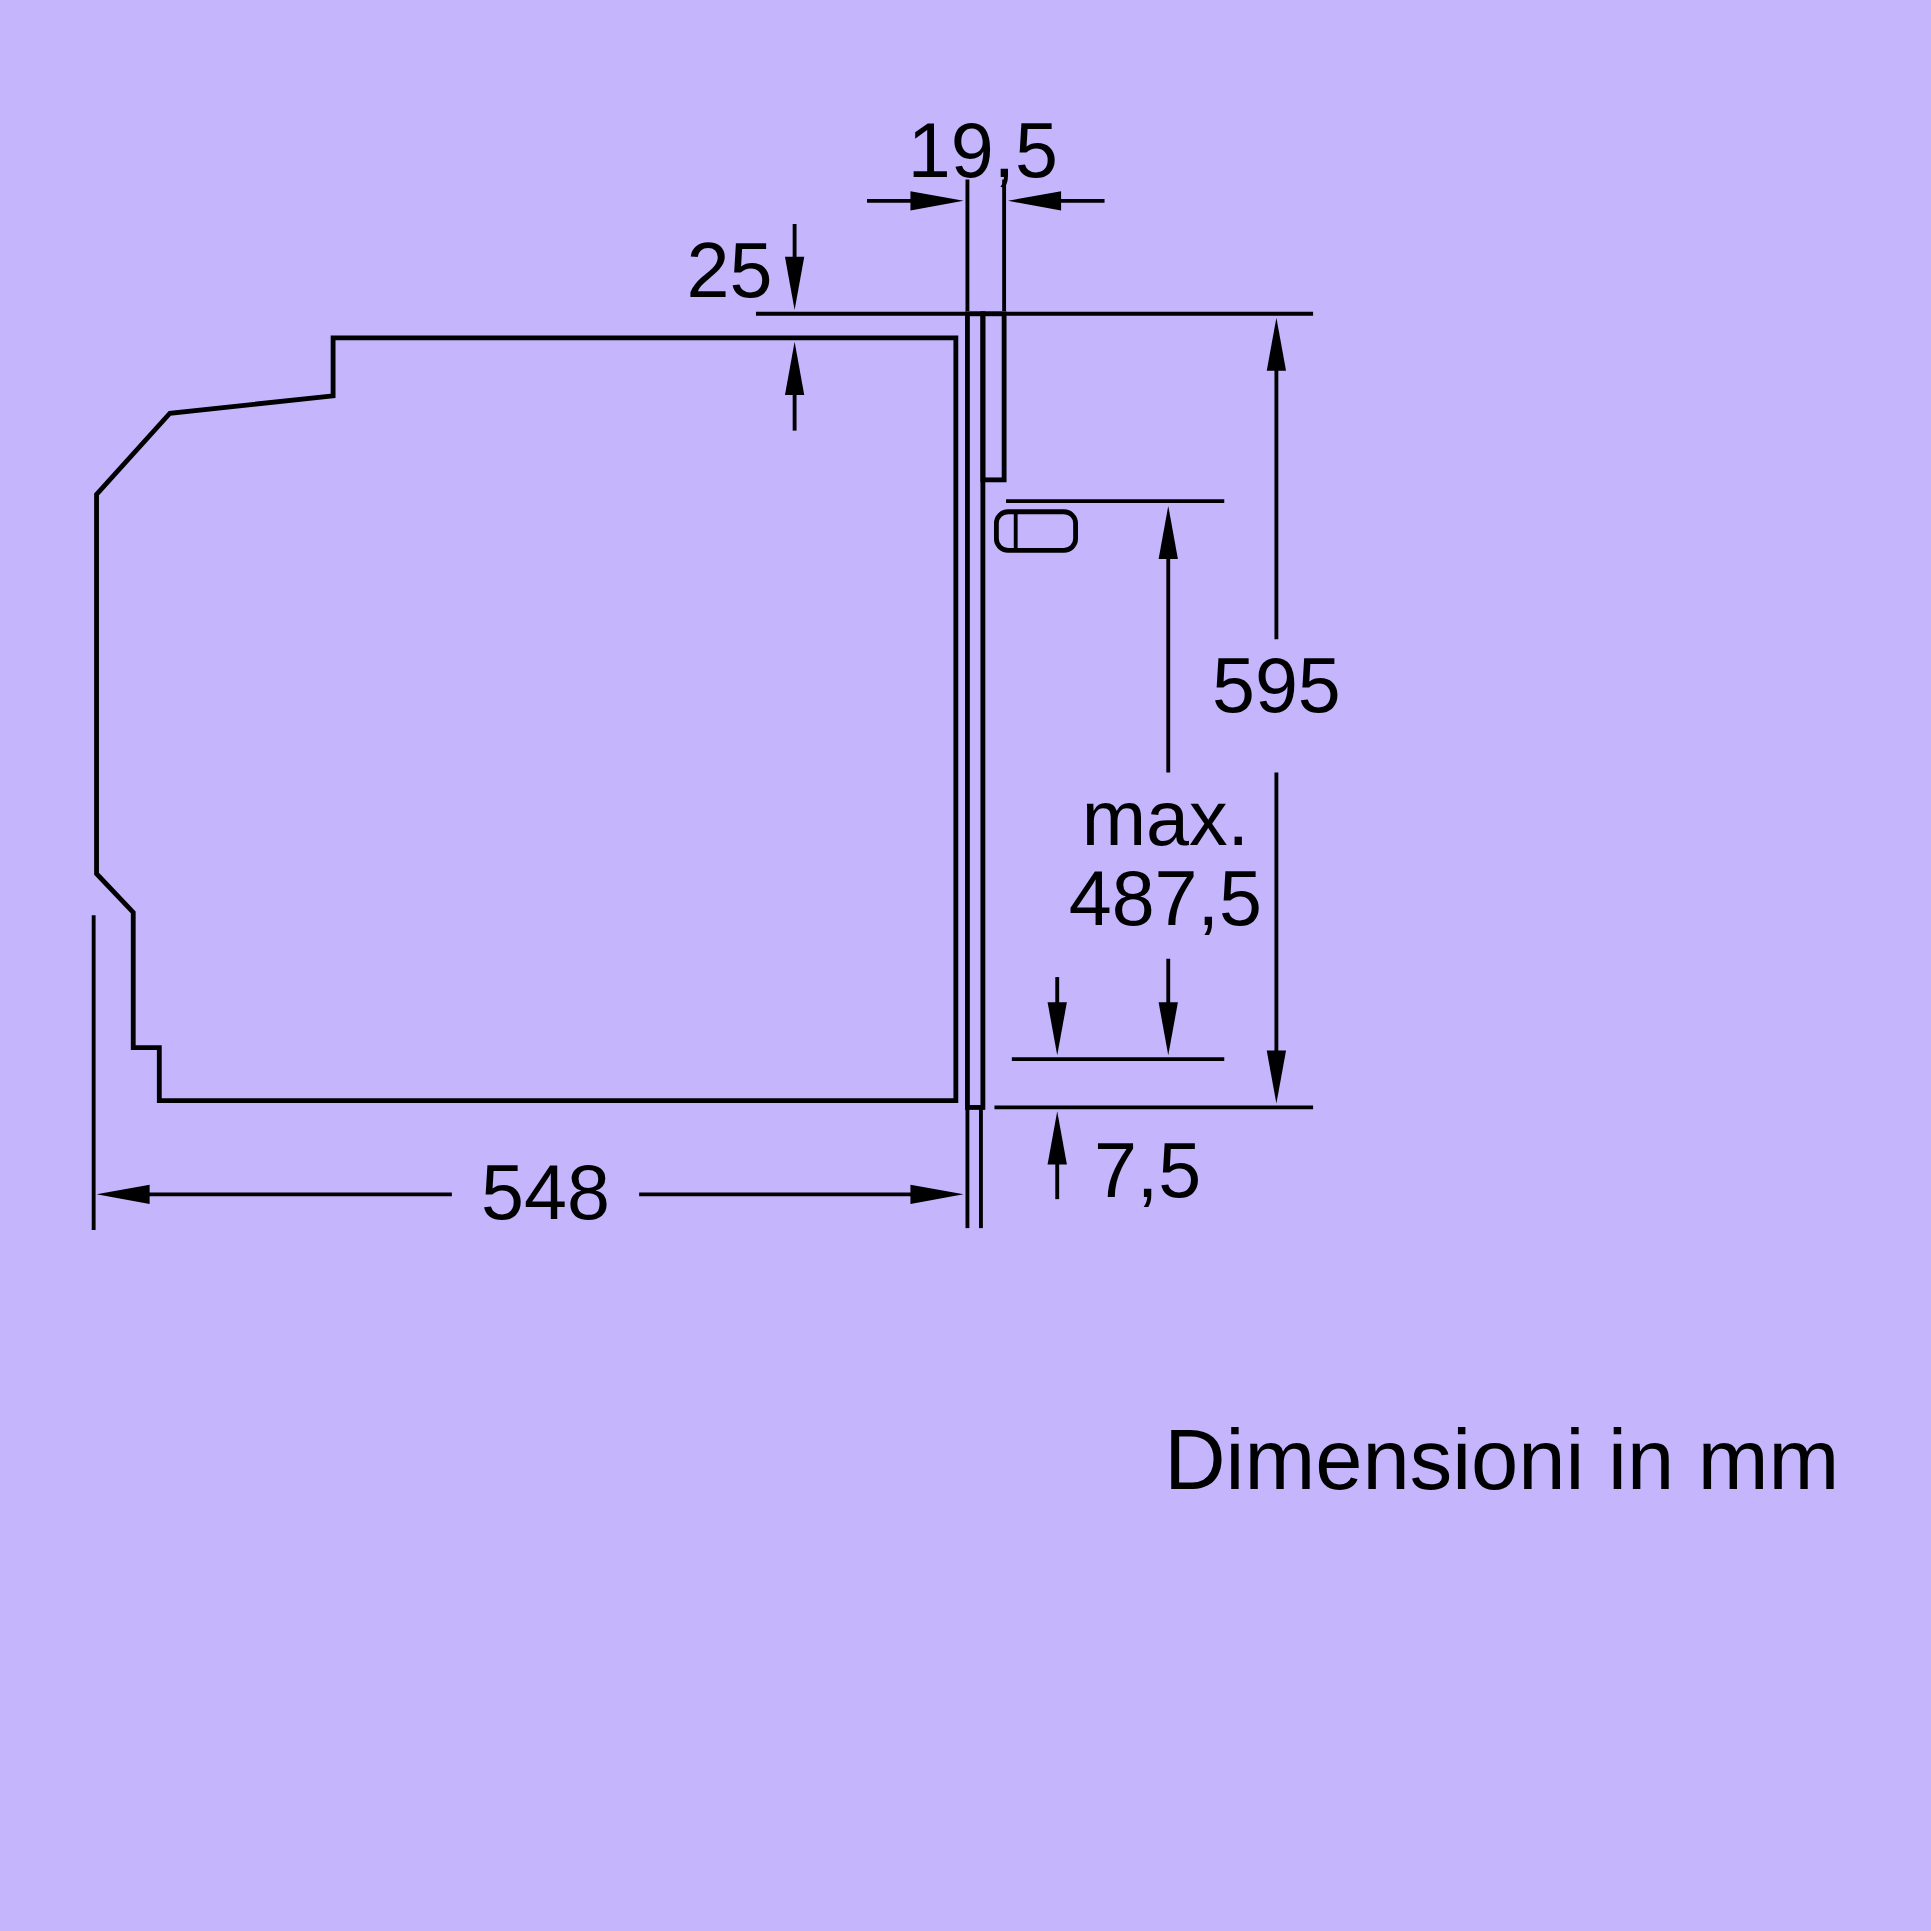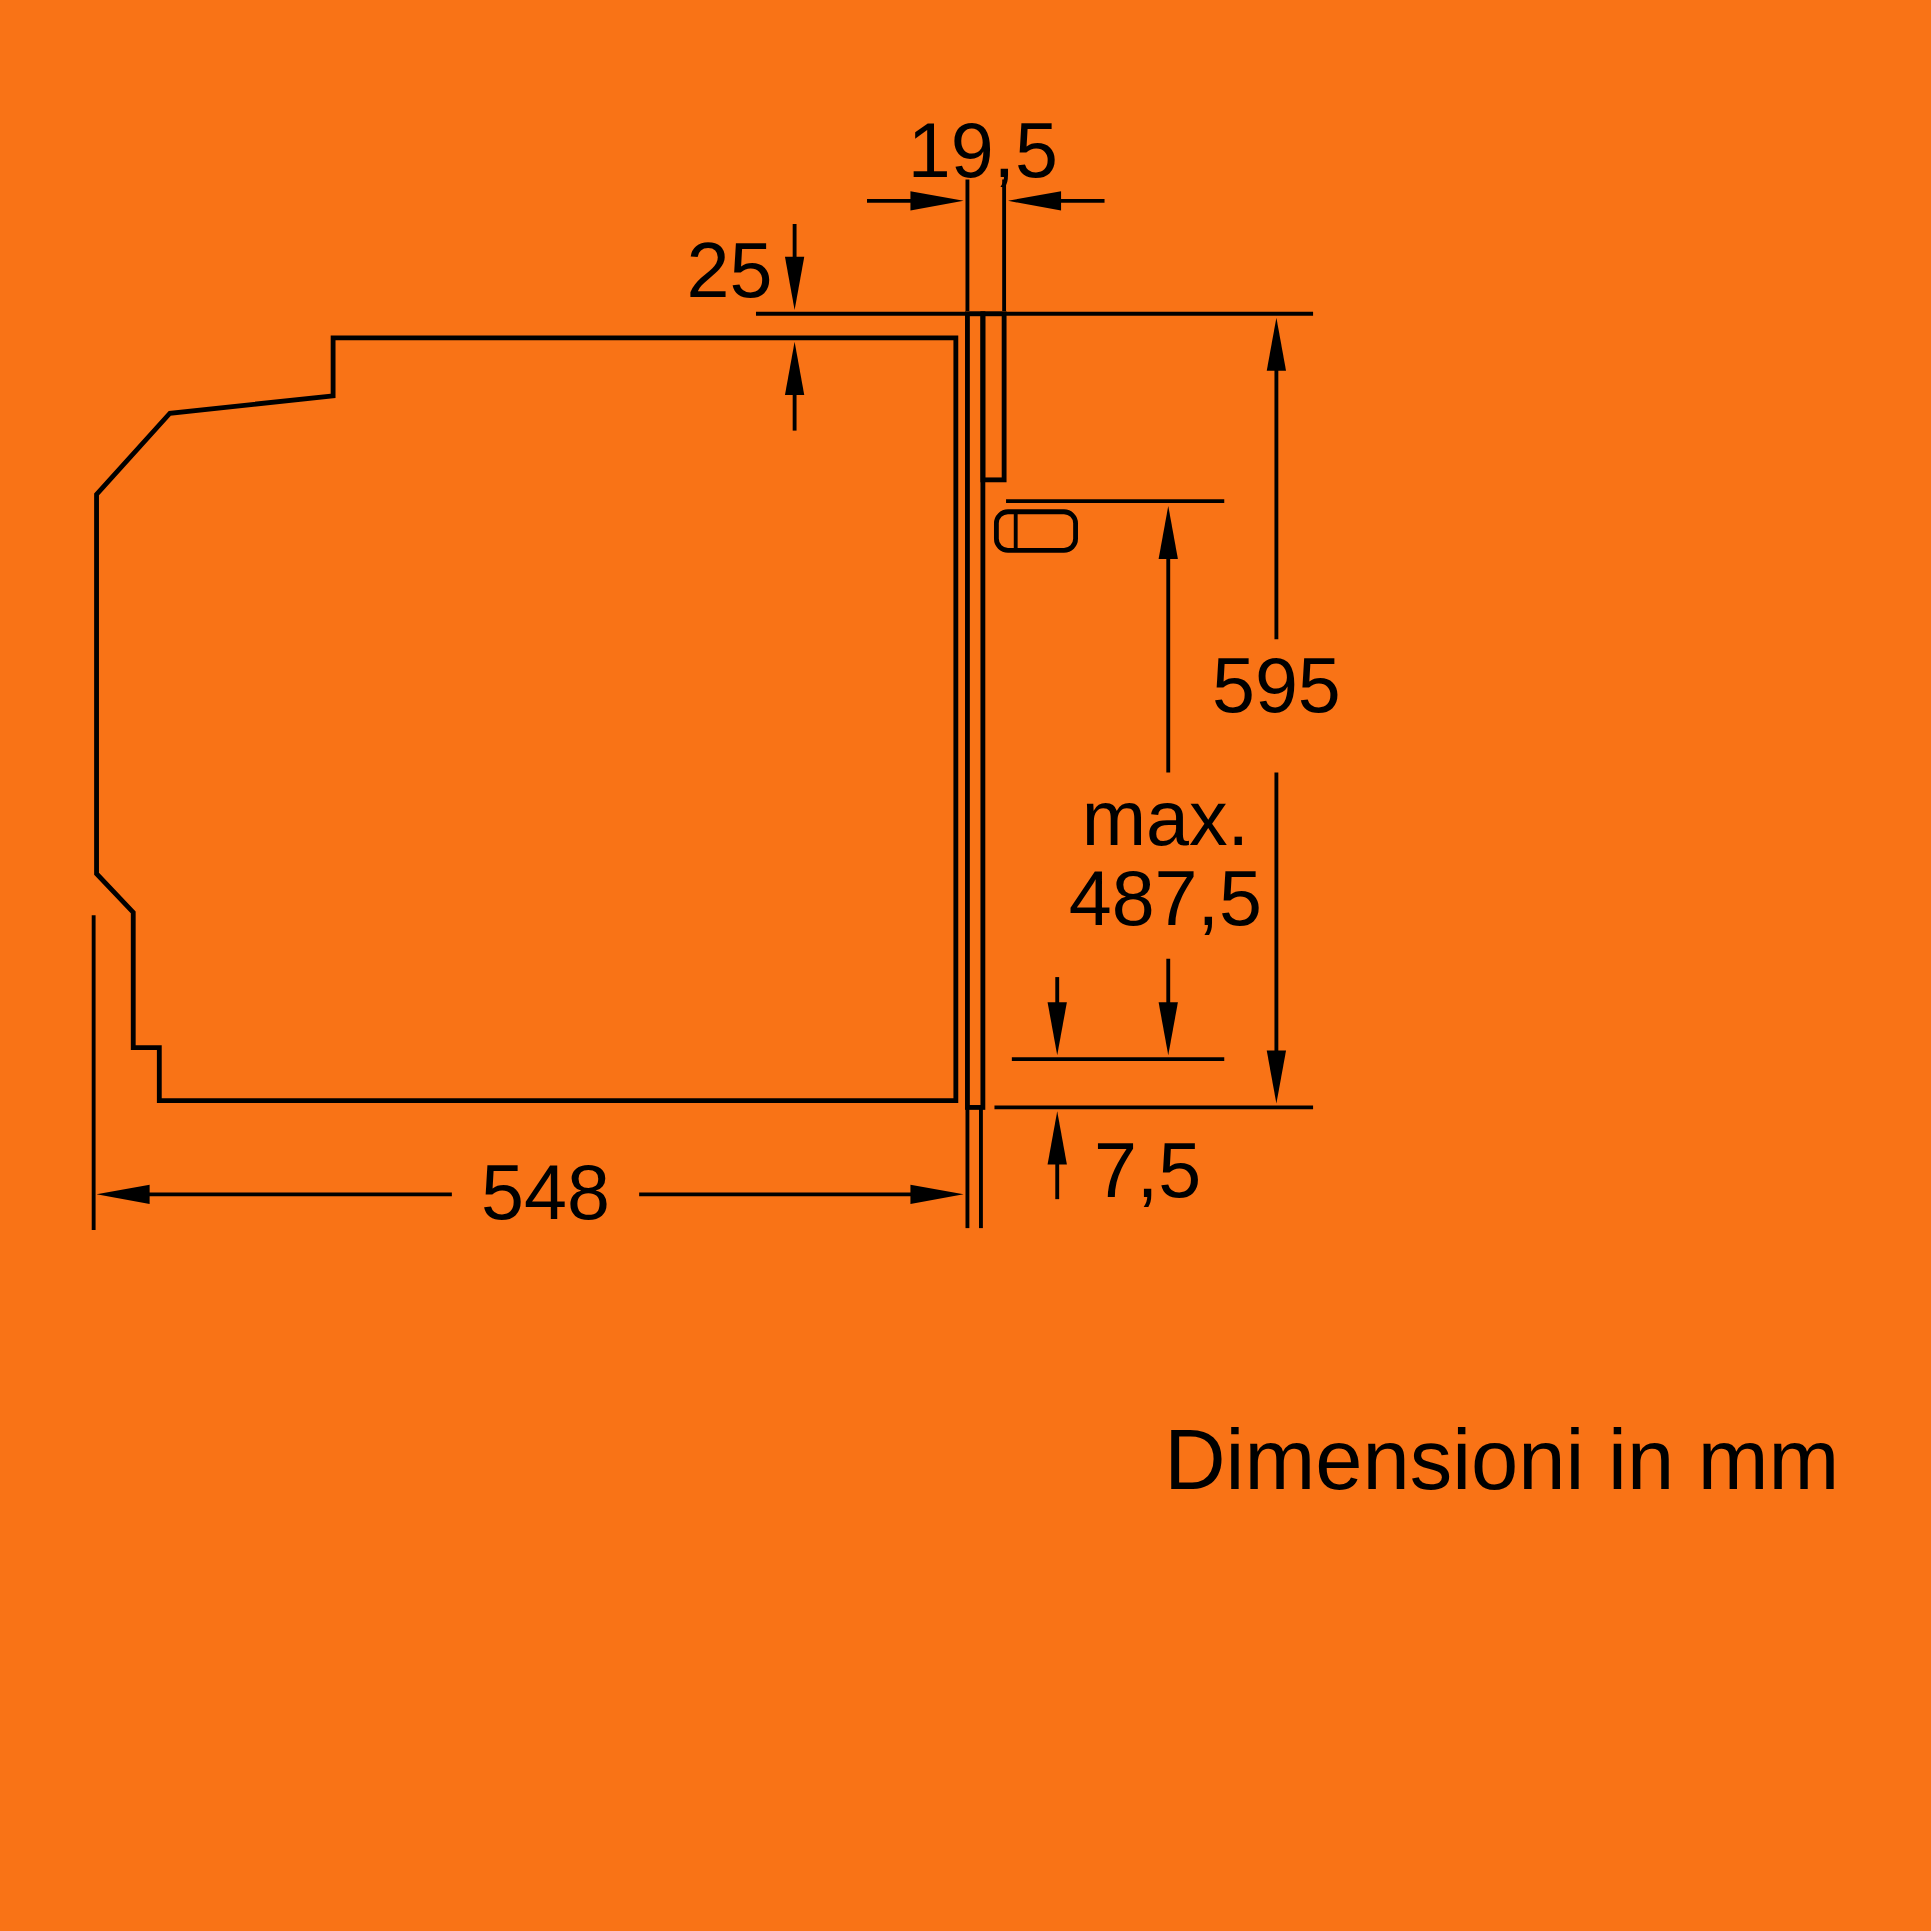--- a/index.html
+++ b/index.html
@@ -5,21 +5,21 @@
   html, body {
     margin: 0;
     padding: 0;
     background: #ffffff;
     font-family: "Liberation Sans", sans-serif;
   }
   .canvas {
     position: relative;
     width: 1931px;
     height: 1931px;
-    background: #f97316;
+    background: #c4b5fd;
     overflow: hidden;
   }
   svg text {
     font-family: "Liberation Sans", sans-serif;
     fill: #000000;
   }
   .outline {
     fill: none;
     stroke: #000000;
     stroke-width: 5;

